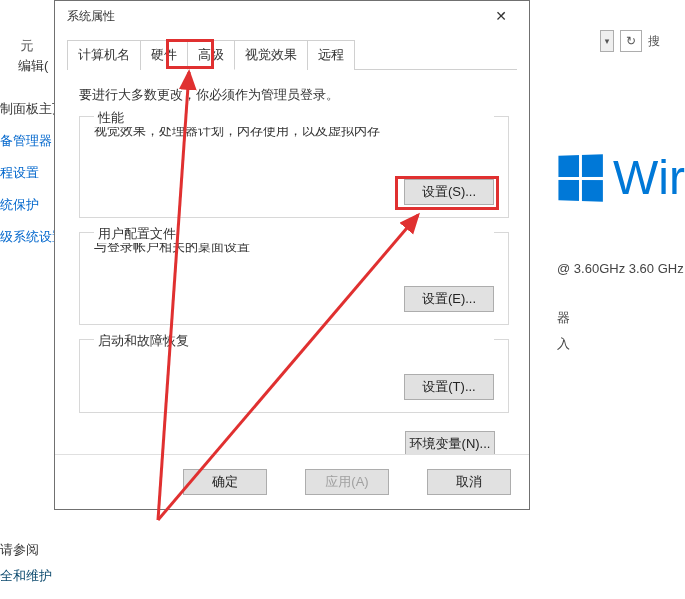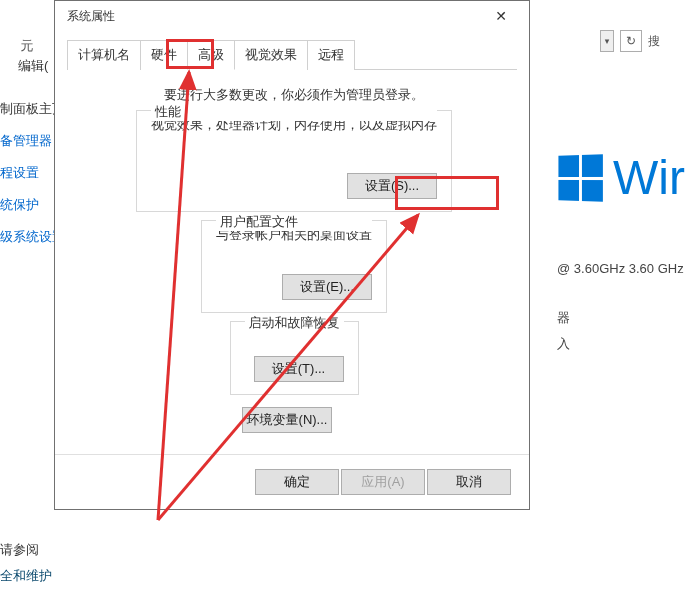--- a/index.html
+++ b/index.html
@@ -48,41 +48,41 @@
   }
   .titlebar { height:30px; display:flex; align-items:center; justify-content:space-between; padding:0 8px 0 12px; }
   .titlebar .title { font-size:12px; }
   .titlebar .closebtn { width:40px; height:28px; display:flex; align-items:center; justify-content:center; font-size:14px; font-family: Arial, sans-serif; }
 
   .tabs { display:flex; padding: 8px 12px 0 12px; font-size:13px; }
   .tab { padding: 5px 10px; border:1px solid #d0d0d0; border-bottom:none; background:#fff; position:relative; top:1px; margin-right:-1px;}
   .tab.active { border-bottom:1px solid #fff; z-index:2;}
   .tabstrip-line { margin:0 12px; border-top:1px solid #d0d0d0;}
 
-  .panel { flex:1; padding: 16px 20px 10px 24px; display:flex; flex-direction:column; overflow:hidden;align-items:center;}
+  .panel { flex:1; padding: 16px 20px 10px 24px; display:flex; flex-direction:column; gap:6px; overflow:hidden;}
   .notice { font-size:13px; margin-bottom:6px;}
 
   .group { border:1px solid #d8d8d8; padding: 6px 14px 12px 14px; position:relative; margin-bottom:8px;}
   .group legend { font-size:13px; padding:0 4px; position:relative; top:-14px; background:#fff; display:inline-block;}
   .group .legend-wrap { height:0;}
   .group-desc { font-size:13px; color:#333; margin-top:-2px; line-height:1.5;}
   .group-btn-row { display:flex; justify-content:flex-end; margin-top:28px; }
   .group.perf .group-btn-row { margin-top:38px;}
   .group.userprof .group-btn-row { margin-top:30px;}
   .group.startup .group-btn-row { margin-top:28px;}
 
   button.win-btn {
     min-width:90px; height:26px; padding:0 2px; background:#e1e1e1; border:1px solid #adadad;
-    font-family:inherit; font-size:13px; color:#222; cursor:pointer;
+    font-family:inherit; font-size:13px; color:#222; cursor:pointer;margin-left:28px;
   }
   button.win-btn:disabled { color:#a0a0a0; }
 
   .envrow { display:flex; justify-content:flex-end; margin-top:4px; margin-bottom:6px; padding-right:14px;}
 
-  .dlg-buttons { display:flex; justify-content:flex-end; gap:2px; padding: 14px 18px; border-top:1px solid #e0e0e0;}
+  .dlg-buttons { display:flex; justify-content:flex-end; gap:10px; padding: 14px 18px; border-top:1px solid #e0e0e0;}
   .dlg-buttons button.win-btn { min-width:84px;}
 
   
   .annot-box { position:absolute; border:3px solid #e03030; z-index:50; pointer-events:none;}
   .annot-tab-box { left:166px; top:39px; width:48px; height:30px;}
   .annot-settings-box { left:395px; top:176px; width:104px; height:34px;}
 
   svg.annot-lines { position:absolute; inset:0; width:685px; height:599px; z-index:49; pointer-events:none;}
 </style>
 </head>

